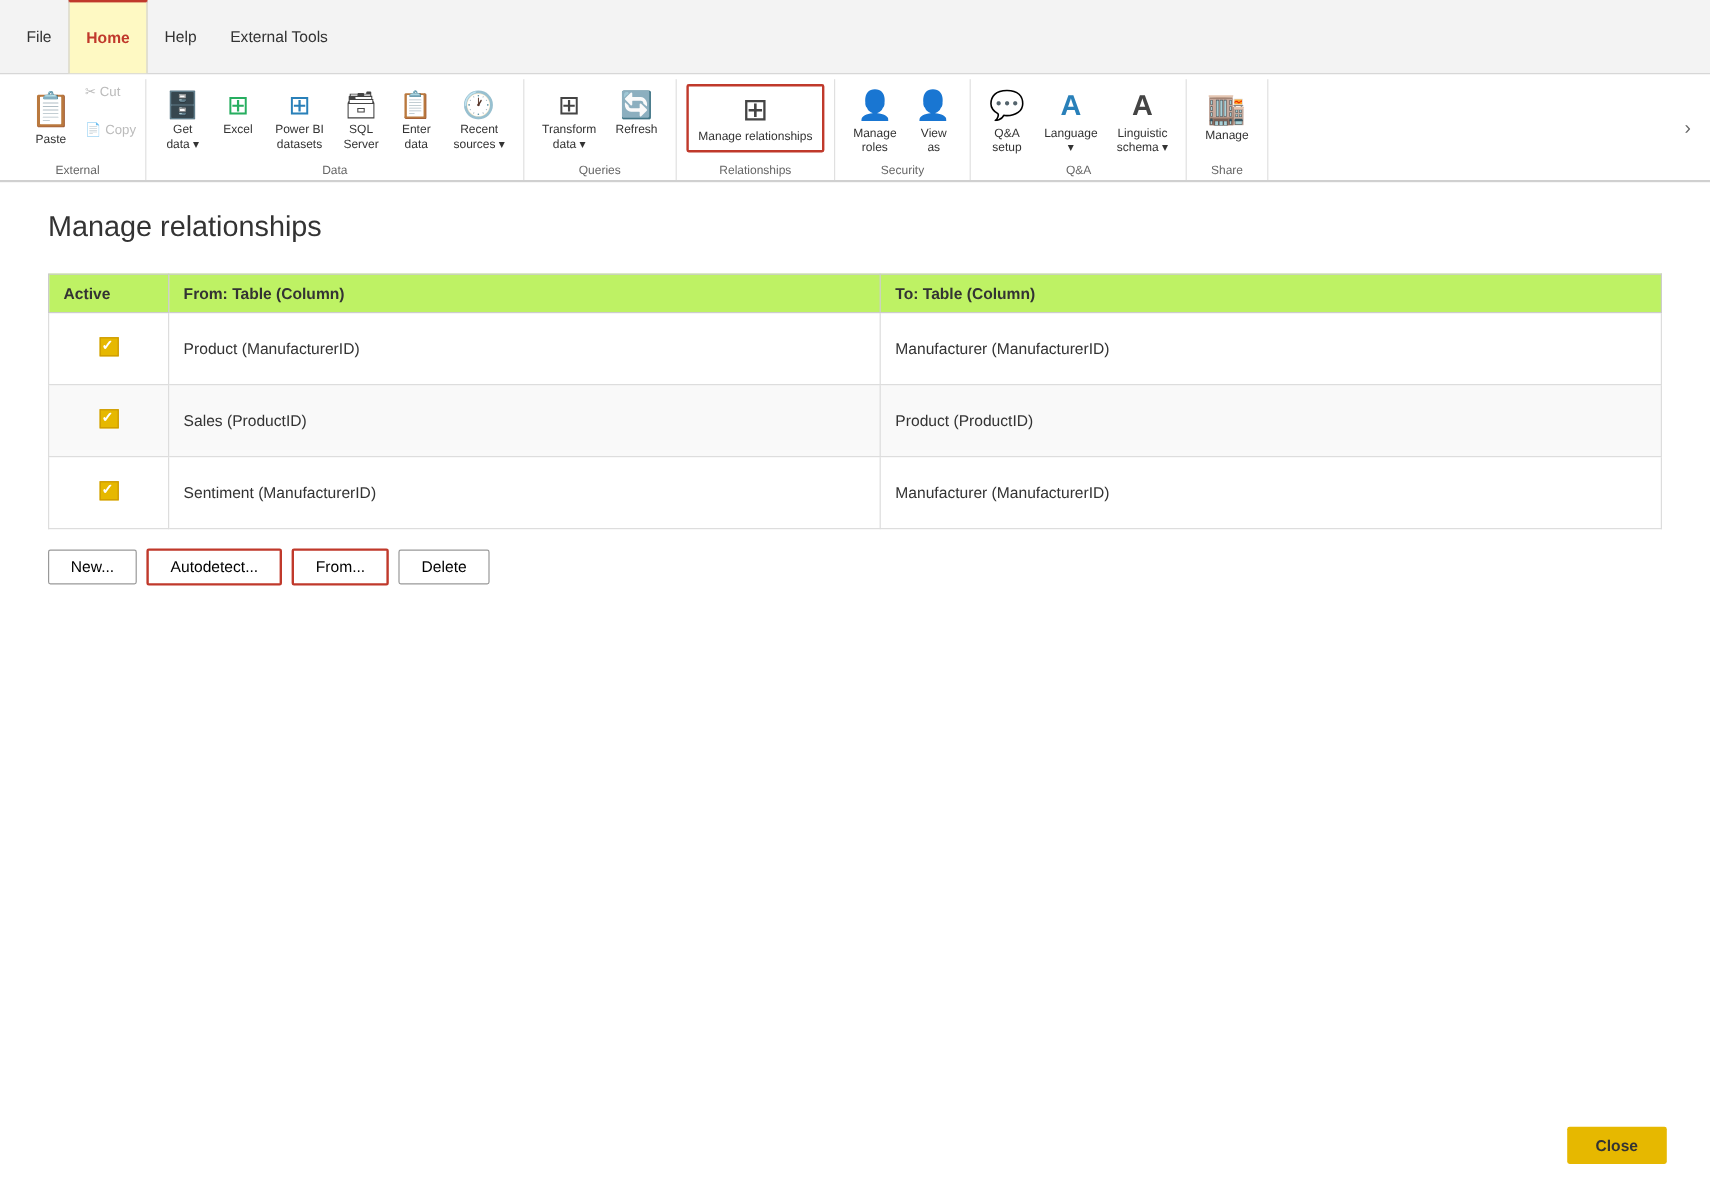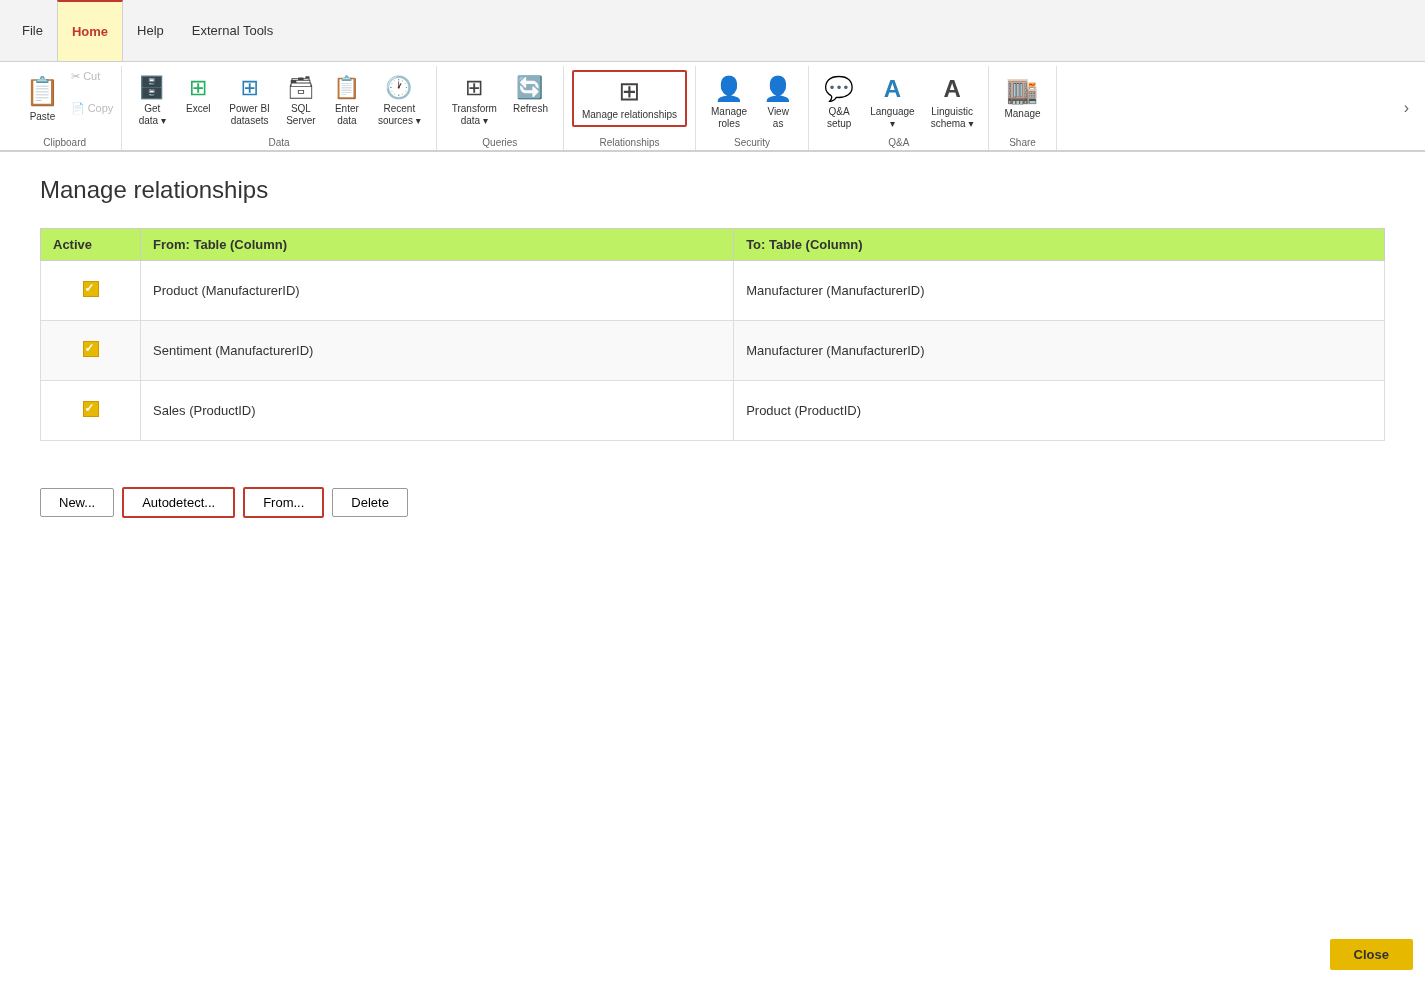--- a/index.html
+++ b/index.html
@@ -37,25 +37,25 @@
     .rel-table th { background: #bef264; padding: 8px 12px; text-align: left; font-weight: 600; border: 1px solid #ccc; font-size: 13px; }
     .rel-table td { padding: 20px 12px; border: 1px solid #ddd; background: white; }
     .rel-table tr:nth-child(even) td { background: #f9f9f9; }
 
     .checkbox-cell { text-align: center; }
     .checkbox-checked { display: inline-block; width: 16px; height: 16px; background: #e6b800; border: 1px solid #cc9900; position: relative; }
     .checkbox-checked::after { content: '✓'; color: white; font-size: 12px; font-weight: bold; position: absolute; top: -1px; left: 1px; }
 
     
     .bottom-actions { margin-top: 16px; display: flex; gap: 8px; align-items: center; }
-    .action-btn { padding: 6px 18px; border: 1px solid #999; background: white; cursor: pointer; font-size: 13px; border-radius: 2px; margin-top: 30px; }
+    .action-btn { padding: 6px 18px; border: 1px solid #999; background: white; cursor: pointer; font-size: 13px; border-radius: 2px; }
     .action-btn-highlighted { border: 2px solid #c0392b; }
 
     
-    .close-btn-container { position: absolute; bottom: 20px; right: 12px; margin-top: 47px; }
+    .close-btn-container { position: absolute; bottom: 20px; right: 36px; margin-top: 47px; }
     .close-btn { padding: 8px 24px; background: #e6b800; border: none; cursor: pointer; font-size: 13px; font-weight: 600; border-radius: 2px; color: #333; }
 
     .th-active { width: 100px; }
   </style>
 </head>
 <body>
 
 <div class="ribbon-tabs">
   <button class="ribbon-tab">File</button>
   <button class="ribbon-tab active">Home</button>
@@ -69,21 +69,21 @@
     <div class="ribbon-items">
       <div class="paste-btn">
         <div class="ribbon-icon" style="font-size:28px; color:#bbb;">📋</div>
         <div class="ribbon-btn-label">Paste</div>
       </div>
       <div class="clipboard-small">
         <span style="color:#bbb;">✂ <span style="color:#bbb;">Cut</span></span>
         <span style="color:#bbb;">📄 <span style="color:#bbb;">Copy</span></span>
       </div>
     </div>
-    <div class="ribbon-group-label">Clipboard</div>
+    <div class="ribbon-group-label">External</div>
   </div>
 
   <div class="ribbon-group">
     <div class="ribbon-items">
       <div class="ribbon-btn">
         <div class="ribbon-icon">🗄️</div>
         <div class="ribbon-btn-label">Get<br>data ▾</div>
       </div>
       <div class="ribbon-btn">
         <div class="ribbon-icon green">⊞</div>
@@ -192,27 +192,27 @@
       </tr>
     </thead>
     <tbody id="table-body">
     <tr>
           <td class="checkbox-cell"><div class="checkbox-checked"></div></td>
           <td>Product (ManufacturerID)</td>
           <td>Manufacturer (ManufacturerID)</td>
         </tr>
         <tr>
           <td class="checkbox-cell"><div class="checkbox-checked"></div></td>
-          <td>Sentiment (ManufacturerID)</td>
-          <td>Manufacturer (ManufacturerID)</td>
+          <td>Sales (ProductID)</td>
+          <td>Product (ProductID)</td>
         </tr>
         <tr>
           <td class="checkbox-cell"><div class="checkbox-checked"></div></td>
-          <td>Sales (ProductID)</td>
-          <td>Product (ProductID)</td>
+          <td>Sentiment (ManufacturerID)</td>
+          <td>Manufacturer (ManufacturerID)</td>
         </tr>
       </tbody>
   </table>
 
   <div class="bottom-actions">
     <button class="action-btn">New...</button>
     <button class="action-btn action-btn-highlighted">Autodetect...</button>
     <button class="action-btn action-btn-highlighted">From...</button>
     <button class="action-btn">Delete</button>
   </div>

